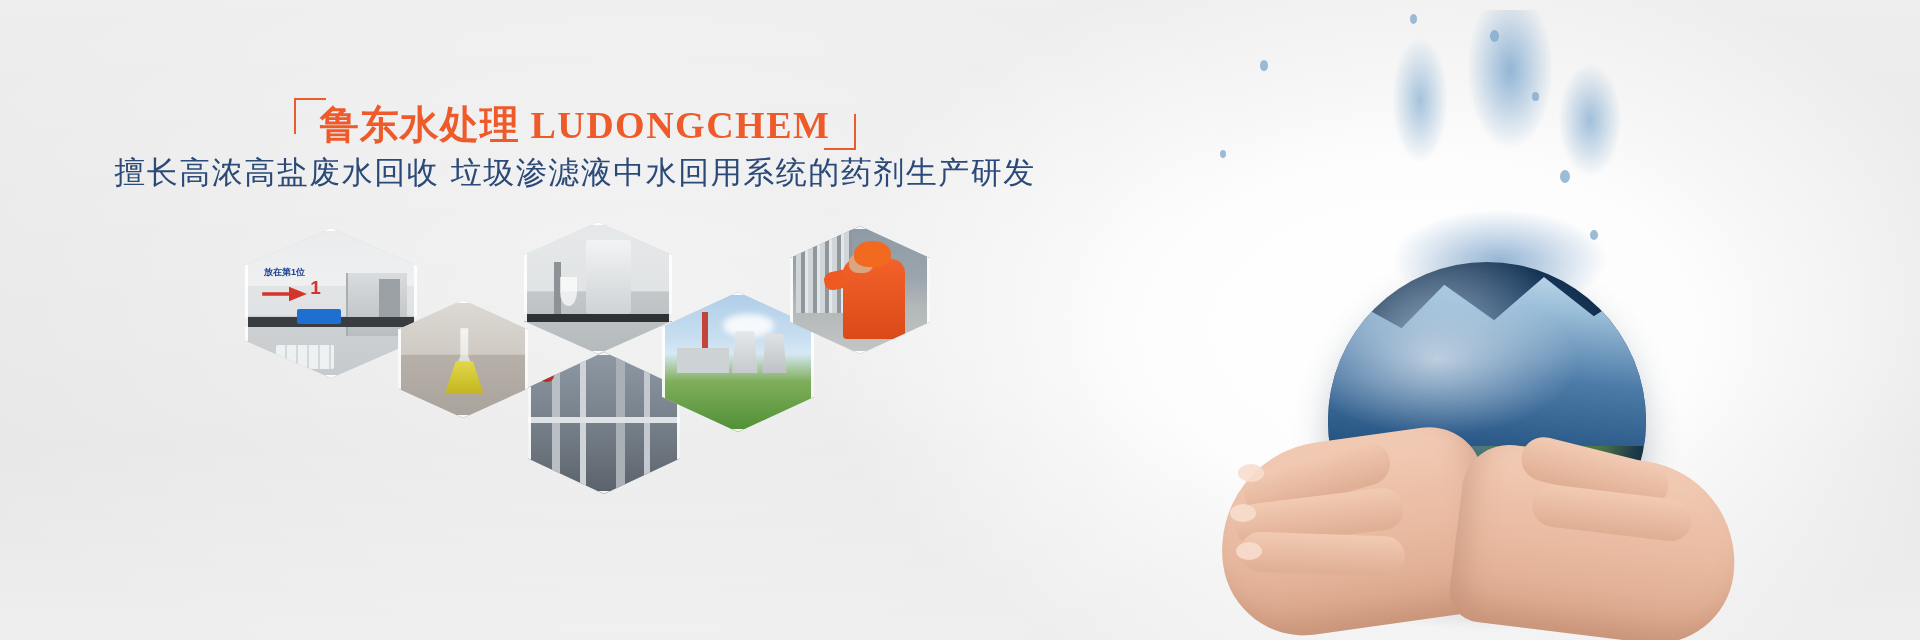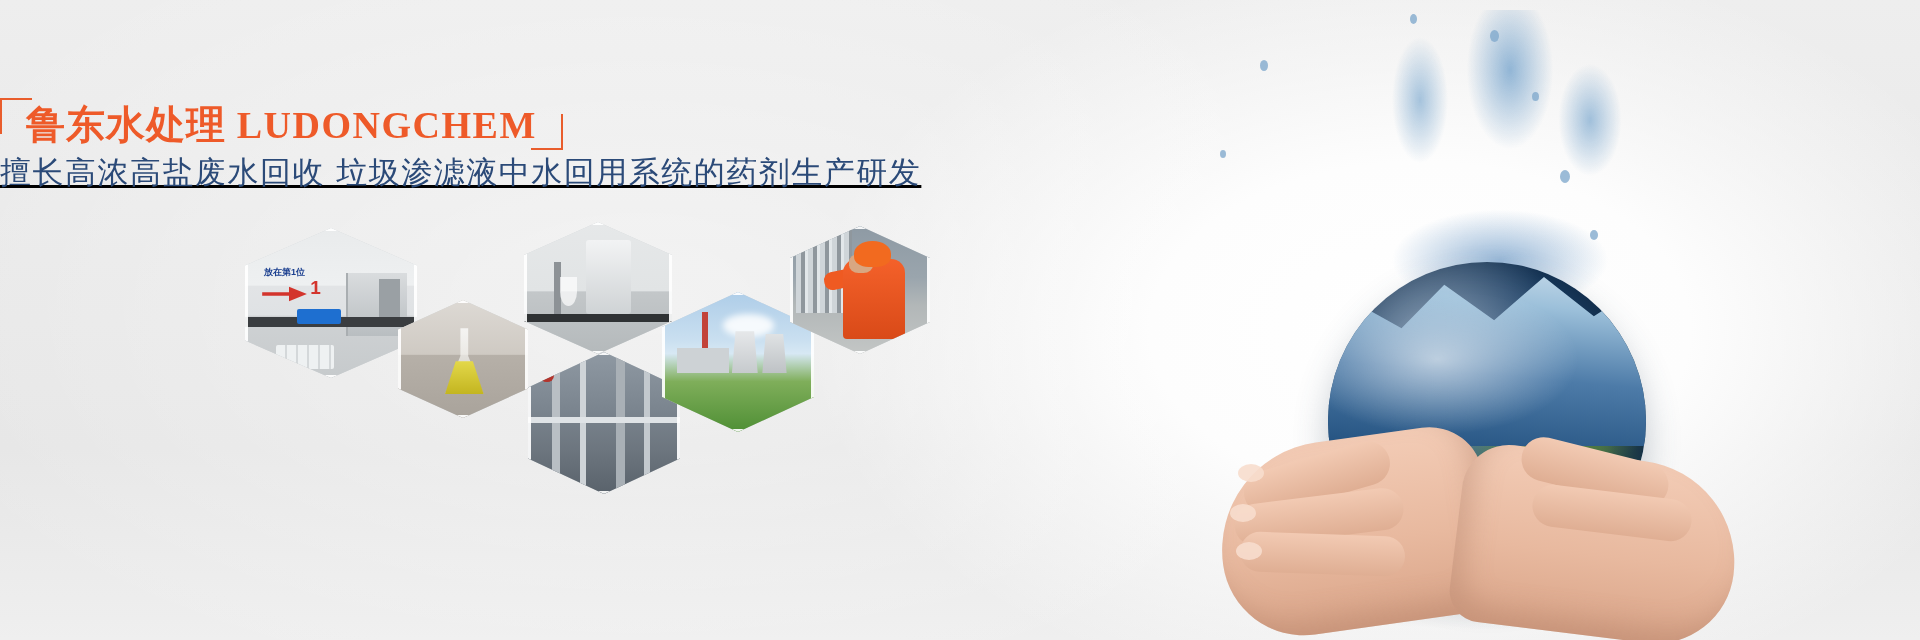--- a/index.html
+++ b/index.html
@@ -16,21 +16,21 @@
       linear-gradient(180deg,#eeeeee 0%,#e9e9e9 40%,#e6e6e6 70%,#efefef 100%),
       linear-gradient(90deg,#e6e6e6 0%,#ececec 45%,#f4f4f4 72%,#fbfbfb 100%);
   }
   
   #stage:before{
     content:"";position:absolute;inset:0;pointer-events:none;
     background:radial-gradient(ellipse 1300px 700px at 640px 300px, rgba(255,255,255,.45) 0%, rgba(255,255,255,0) 60%);
   }
 
   
-  .textblock{position:absolute;left:0;top:96px;width:1150px;text-align:left;z-index:30;text-decoration:underline;}
+  .textblock{position:absolute;left:0;top:96px;width:1150px;text-align:center;z-index:30;}
 
   .titlewrap{position:relative;display:inline-block;padding:6px 26px 4px 26px;}
   .titlewrap .brk{position:absolute;width:30px;height:34px;pointer-events:none;}
   .titlewrap .brk.tl{left:0;top:2px;border-left:2px solid #e95d2c;border-top:2px solid #e95d2c;}
   .titlewrap .brk.br{right:0;bottom:2px;border-right:2px solid #e95d2c;border-bottom:2px solid #e95d2c;}
   .title{
     font-family:"Liberation Serif","DejaVu Serif",serif;
     font-size:39px;line-height:46px;font-weight:700;color:#ee5a29;
     letter-spacing:1px;white-space:nowrap;
   }

